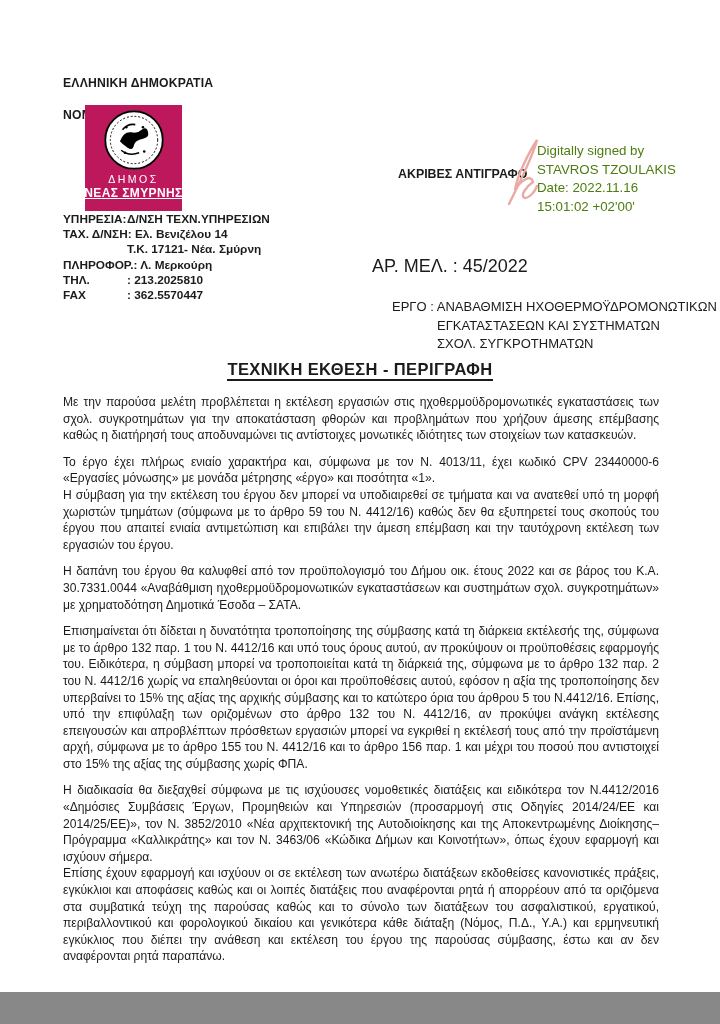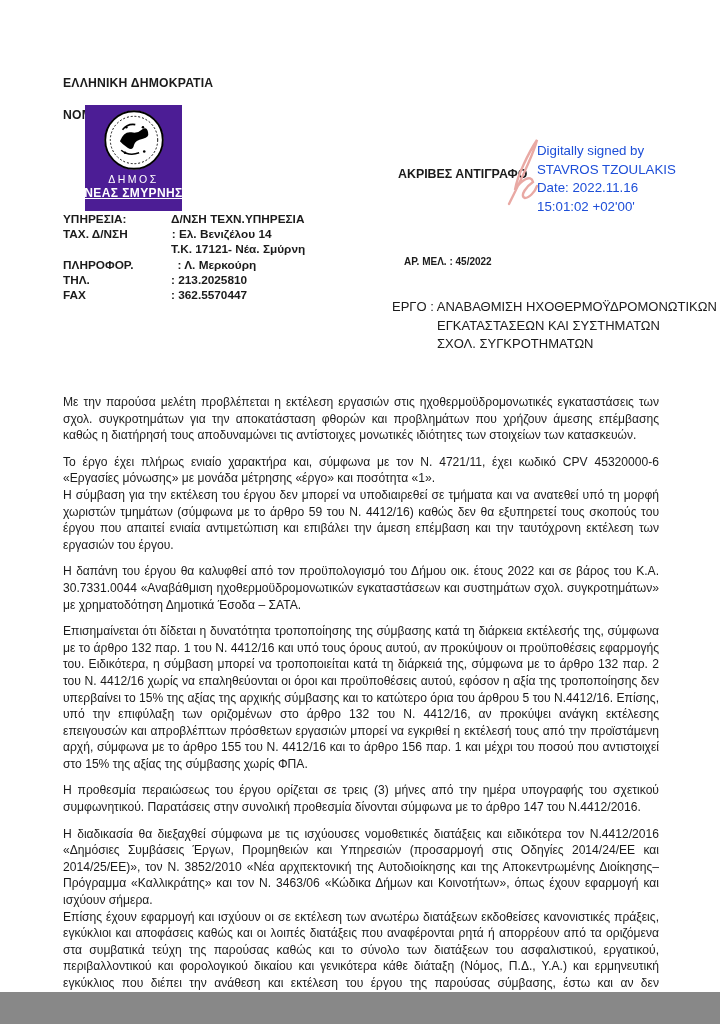--- a/index.html
+++ b/index.html
@@ -14,35 +14,35 @@
     color: #1b1b1b;
     overflow: hidden;
   }
   
   .gov-line { position: absolute; left: 63px; font-weight: bold; font-size: 12.2px; letter-spacing: .2px; }
   .gov-line.l1 { top: 76px; }
   .gov-line.l2 { top: 108px; }
   .logo {
     position: absolute; left: 85px; top: 105px;
     width: 97px; height: 106px;
-    background: #4c1d95;
+    background: #be185d;
     display: flex; flex-direction: column; align-items: center;
     padding-top: 3px;
   }
   .logo svg.seal { width: 64px; height: 64px; display: block; }
   .logo .demos { color: #fff; font-size: 10.5px; letter-spacing: 2.5px; font-weight: 400; margin-top: 1px; }
   .logo .city { color: #fff; font-size: 12px; font-weight: bold; letter-spacing: .4px; margin-top: 1px; white-space: nowrap; text-decoration: underline; }
   .contact { position: absolute; left: 63px; top: 212px; font-weight: bold; font-size: 11.8px; }
-  .contact .crow { display: flex; line-height: 15.2px; white-space: nowrap; gap: 44px; }
+  .contact .crow { display: flex; line-height: 15.2px; white-space: nowrap; }
   .contact .clabel { min-width: 64px; }
   
   .cert-label { position: absolute; left: 398px; top: 167px; font-weight: bold; font-size: 12.4px; white-space: nowrap; }
   .sig-flourish { position: absolute; left: 503px; top: 136px; width: 40px; height: 72px; }
-  .sig-text { position: absolute; left: 537px; top: 142px; font-size: 13.3px; line-height: 18.6px; color: #1d4ed8; white-space: nowrap; }
-  .ref-study { position: absolute; left: 404px; top: 256px; font-weight: bold; font-size: 10px; }
+  .sig-text { position: absolute; left: 537px; top: 142px; font-size: 13.3px; line-height: 18.6px; color: #4d7c0f; white-space: nowrap; }
+  .ref-study { position: absolute; left: 372px; top: 256px; font-weight: normal; font-size: 18px; }
   .ref-project { position: absolute; left: 392px; top: 298px; font-weight: normal; font-size: 13px; line-height: 18.6px; }
   .ref-project .cont { padding-left: 45px; }
   
   .doc-title { position: absolute; left: 0; right: 0; top: 360px; text-align: center; }
   .doc-title span {
     font-weight: bold; font-size: 16.5px; letter-spacing: .4px;
     border-bottom: 2px solid #1b1b1b; padding-bottom: 1px;
   }
   
   .body-text { position: absolute; left: 63px; width: 596px; top: 394px; font-size: 12.1px; line-height: 16.6px; }
@@ -70,21 +70,21 @@
       <circle cx="36" cy="70" r="2" fill="#000"></circle>
       <circle cx="66" cy="68" r="2" fill="#000"></circle>
     </svg>
     <div class="demos">ΔΗΜΟΣ</div>
     <div class="city">ΝΕΑΣ ΣΜΥΡΝΗΣ</div>
   </div>
 
   <div class="contact">
     <div class="crow">
       <span class="clabel">ΥΠΗΡΕΣΙΑ:</span>
-      <span>Δ/ΝΣΗ ΤΕΧΝ.ΥΠΗΡΕΣΙΑ</span>
+      <span>Δ/ΝΣΗ ΤΕΧΝ.ΥΠΗΡΕΣΙΩΝ</span>
     </div>
     <div class="crow">
       <span class="clabel">ΤΑΧ. Δ/ΝΣΗ</span>
       <span>: Ελ. Βενιζέλου 14</span>
     </div>
     <div class="crow">
       <span class="clabel"></span>
       <span>Τ.Κ. 17121- Νέα. Σμύρνη</span>
     </div>
     <div class="crow">
@@ -114,37 +114,37 @@
     <div>15:01:02 +02'00'</div>
   </div>
 
   <div class="ref-study">ΑΡ. ΜΕΛ. : 45/2022</div>
   <div class="ref-project">
     <div>ΕΡΓΟ : ΑΝΑΒΑΘΜΙΣΗ ΗΧΟΘΕΡΜΟΫΔΡΟΜΟΝΩΤΙΚΩΝ</div>
     <div class="cont">ΕΓΚΑΤΑΣΤΑΣΕΩΝ ΚΑΙ ΣΥΣΤΗΜΑΤΩΝ</div>
     <div class="cont">ΣΧΟΛ. ΣΥΓΚΡΟΤΗΜΑΤΩΝ</div>
   </div>
 
+  <div class="doc-title">
+    <span>ΤΕΧΝΙΚΗ ΕΚΘΕΣΗ - ΠΕΡΙΓΡΑΦΗ</span>
+  </div>
 
   <div class="body-text">
     <div class="para">
       <div class="sub">Με την παρούσα μελέτη προβλέπεται η εκτέλεση εργασιών στις ηχοθερμοϋδρομονωτικές εγκαταστάσεις των σχολ. συγκροτημάτων για την αποκατάσταση φθορών και προβλημάτων που χρήζουν άμεσης επέμβασης καθώς η διατήρησή τους αποδυναμώνει τις αντίστοιχες μονωτικές ιδιότητες των στοιχείων των κατασκευών.</div>
     </div>
     <div class="para">
-      <div class="sub">Το έργο έχει πλήρως ενιαίο χαρακτήρα και, σύμφωνα με τον Ν. 4721/11, έχει κωδικό CPV 45320000-6 «Εργασίες μόνωσης» με μονάδα μέτρησης «έργο» και ποσότητα «1».</div>
+      <div class="sub">Το έργο έχει πλήρως ενιαίο χαρακτήρα και, σύμφωνα με τον Ν. 4013/11, έχει κωδικό CPV 23440000-6 «Εργασίες μόνωσης» με μονάδα μέτρησης «έργο» και ποσότητα «1».</div>
       <div class="sub">Η σύμβαση για την εκτέλεση του έργου δεν μπορεί να υποδιαιρεθεί σε τμήματα και να ανατεθεί υπό τη μορφή χωριστών τμημάτων (σύμφωνα με το άρθρο 59 του Ν. 4412/16) καθώς δεν θα εξυπηρετεί τους σκοπούς του έργου που απαιτεί ενιαία αντιμετώπιση και επιβάλει την άμεση επέμβαση και την ταυτόχρονη εκτέλεση των εργασιών του έργου.</div>
     </div>
     <div class="para">
       <div class="sub">Η δαπάνη του έργου θα καλυφθεί από τον προϋπολογισμό του Δήμου οικ. έτους 2022 και σε βάρος του Κ.Α. 30.7331.0044 «Αναβάθμιση ηχοθερμοϋδρομονωτικών εγκαταστάσεων και συστημάτων σχολ. συγκροτημάτων» με χρηματοδότηση Δημοτικά Έσοδα – ΣΑΤΑ.</div>
     </div>
     <div class="para">
       <div class="sub">Επισημαίνεται ότι δίδεται η δυνατότητα τροποποίησης της σύμβασης κατά τη διάρκεια εκτέλεσής της, σύμφωνα με το άρθρο 132 παρ. 1 του Ν. 4412/16 και υπό τους όρους αυτού, αν προκύψουν οι προϋποθέσεις εφαρμογής του. Ειδικότερα, η σύμβαση μπορεί να τροποποιείται κατά τη διάρκειά της, σύμφωνα με το άρθρο 132 παρ. 2 του Ν. 4412/16 χωρίς να επαληθεύονται οι όροι και προϋποθέσεις αυτού, εφόσον η αξία της τροποποίησης δεν υπερβαίνει το 15% της αξίας της αρχικής σύμβασης και το κατώτερο όρια του άρθρου 5 του Ν.4412/16. Επίσης, υπό την επιφύλαξη των οριζομένων στο άρθρο 132 του Ν. 4412/16, αν προκύψει ανάγκη εκτέλεσης επειγουσών και απροβλέπτων πρόσθετων εργασιών μπορεί να εγκριθεί η εκτέλεσή τους από την προϊστάμενη αρχή, σύμφωνα με το άρθρο 155 του Ν. 4412/16 και το άρθρο 156 παρ. 1 και μέχρι του ποσού που αντιστοιχεί στο 15% της αξίας της σύμβασης χωρίς ΦΠΑ.</div>
-    </div>
-    <div class="para">
-      <div class="sub">Η προθεσμία περαιώσεως του έργου ορίζεται σε τρεις (3) μήνες από την ημέρα υπογραφής του σχετικού συμφωνητικού. Παρατάσεις στην συνολική προθεσμία δίνονται σύμφωνα με το άρθρο 147 του Ν.4412/2016.</div>
     </div>
     <div class="para">
       <div class="sub">Η διαδικασία θα διεξαχθεί σύμφωνα με τις ισχύουσες νομοθετικές διατάξεις και ειδικότερα τον Ν.4412/2016 «Δημόσιες Συμβάσεις Έργων, Προμηθειών και Υπηρεσιών (προσαρμογή στις Οδηγίες 2014/24/ΕΕ και 2014/25/ΕΕ)», τον Ν. 3852/2010 «Νέα αρχιτεκτονική της Αυτοδιοίκησης και της Αποκεντρωμένης Διοίκησης–Πρόγραμμα «Καλλικράτης» και τον Ν. 3463/06 «Κώδικα Δήμων και Κοινοτήτων», όπως έχουν εφαρμογή και ισχύουν σήμερα.</div>
       <div class="sub">Επίσης έχουν εφαρμογή και ισχύουν οι σε εκτέλεση των ανωτέρω διατάξεων εκδοθείσες κανονιστικές πράξεις, εγκύκλιοι και αποφάσεις καθώς και οι λοιπές διατάξεις που αναφέρονται ρητά ή απορρέουν από τα οριζόμενα στα συμβατικά τεύχη της παρούσας καθώς και το σύνολο των διατάξεων του ασφαλιστικού, εργατικού, περιβαλλοντικού και φορολογικού δικαίου και γενικότερα κάθε διάταξη (Νόμος, Π.Δ., Υ.Α.) και ερμηνευτική εγκύκλιος που διέπει την ανάθεση και εκτέλεση του έργου της παρούσας σύμβασης, έστω και αν δεν αναφέρονται ρητά παραπάνω.</div>
     </div>
   </div>
 
 </div>
 
 </body></html>

